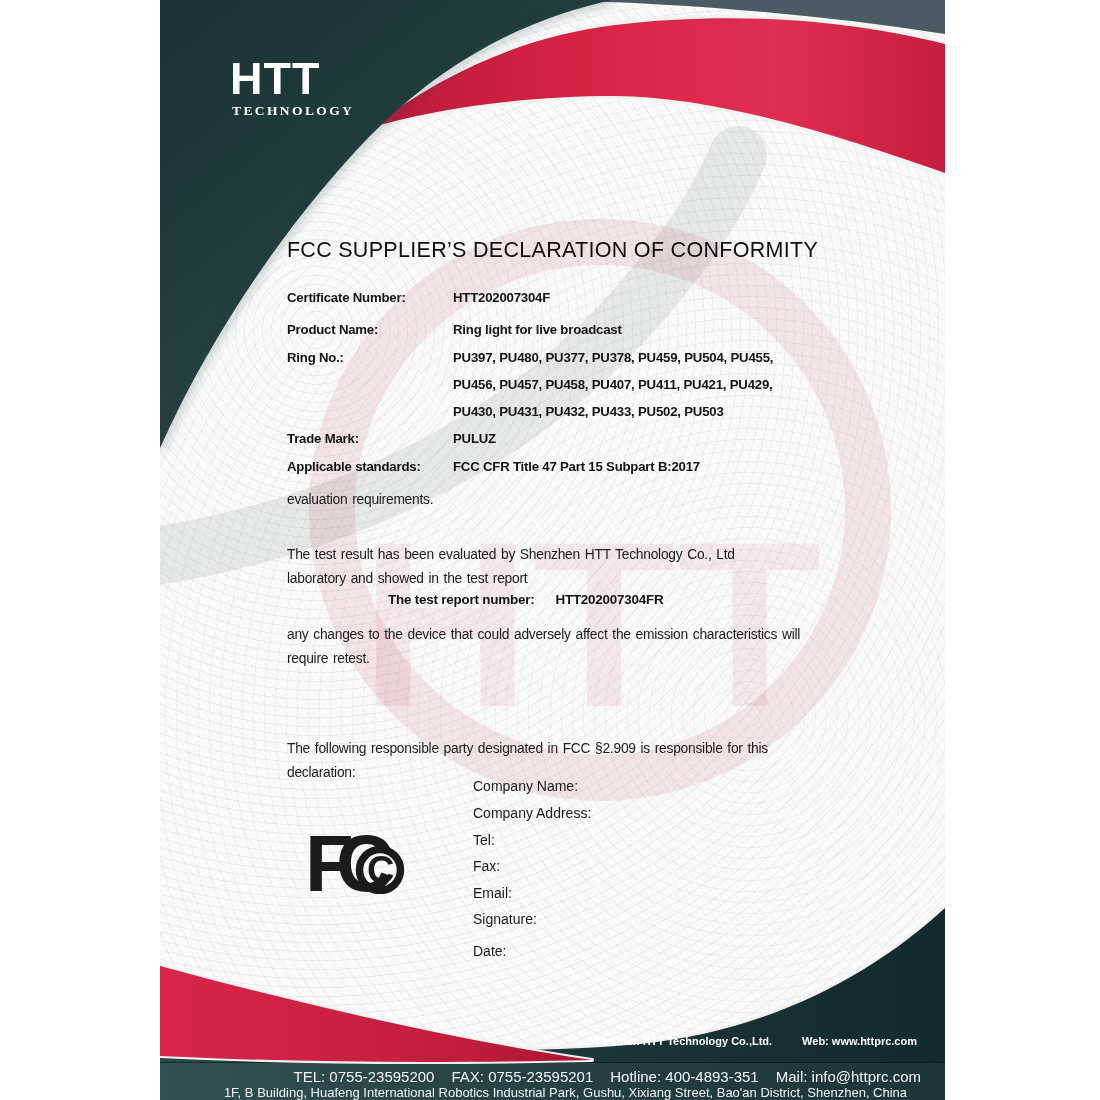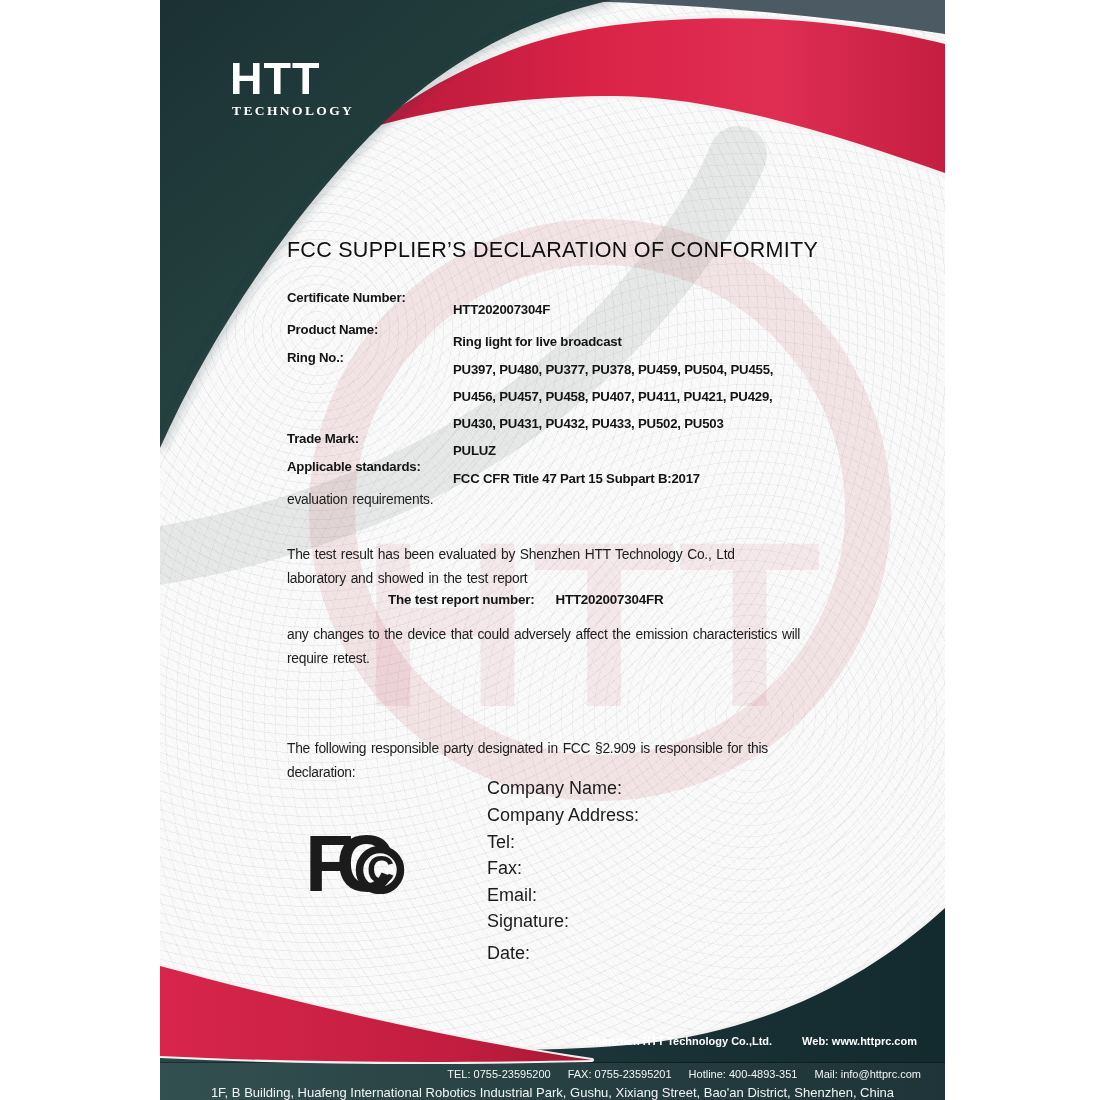--- a/index.html
+++ b/index.html
@@ -16,37 +16,37 @@
   .logo-title{position:absolute;left:70px;top:56px;color:#fff;font-weight:bold;font-size:45px;
               line-height:1;letter-spacing:1px;}
   .logo-sub{position:absolute;left:72px;top:103px;color:#fff;font-weight:bold;font-size:13.5px;
             letter-spacing:2.4px;font-family:Liberation Serif, serif;}
 
   .title{position:absolute;left:0;width:100%;top:238px;text-align:center;color:#101010;
          font-weight:normal;font-size:21.5px;letter-spacing:0.3px;}
 
   .frow{position:absolute;font-size:13.2px;font-weight:bold;color:#141414;letter-spacing:-0.2px;}
   .frow .lab{position:absolute;left:127px;top:0;white-space:nowrap;}
-  .frow .val{position:absolute;left:285px;top:12px;white-space:nowrap;padding-left:8px;}
+  .frow .val{position:absolute;left:285px;top:0;white-space:nowrap;padding-left:8px;}
 
   .para{position:absolute;left:127px;font-size:13.8px;line-height:23.6px;color:#1c1c1c;
         letter-spacing:-0.25px;word-spacing:1.2px;white-space:nowrap;}
 
   .report{position:absolute;left:228px;top:592px;font-size:13.4px;font-weight:bold;color:#141414;
           letter-spacing:-0.2px;display:flex;gap:21px;white-space:nowrap;}
 
-  .crow{position:absolute;left:327px;font-size:18px;color:#1b1b1b;white-space:nowrap;}
+  .crow{position:absolute;left:313px;font-size:14px;color:#1b1b1b;white-space:nowrap;}
 
   .fcc-wrap{position:absolute;left:148px;top:832px;}
 
   .f1{position:absolute;right:28px;top:1035px;color:#ffffff;font-weight:bold;font-size:11px;
       display:flex;gap:30px;white-space:nowrap;}
-  .f2{position:absolute;right:24px;top:1068px;color:#f2f5f5;font-size:11px;display:flex;gap:17px;
+  .f2{position:absolute;right:24px;top:1068px;color:#f2f5f5;font-size:15px;display:flex;gap:17px;
       white-space:nowrap;}
-  .f3{position:absolute;left:0;width:100%;top:1084.5px;text-align:center;color:#f2f5f5;
+  .f3{position:absolute;left:13px;width:100%;top:1084.5px;text-align:center;color:#f2f5f5;
       font-size:13px;white-space:nowrap;}
 </style>
 </head>
 <body>
 
 <div class="page">
   <div class="doc">
 
     <svg class="decor" viewBox="0 0 785 1100">
       <defs>

